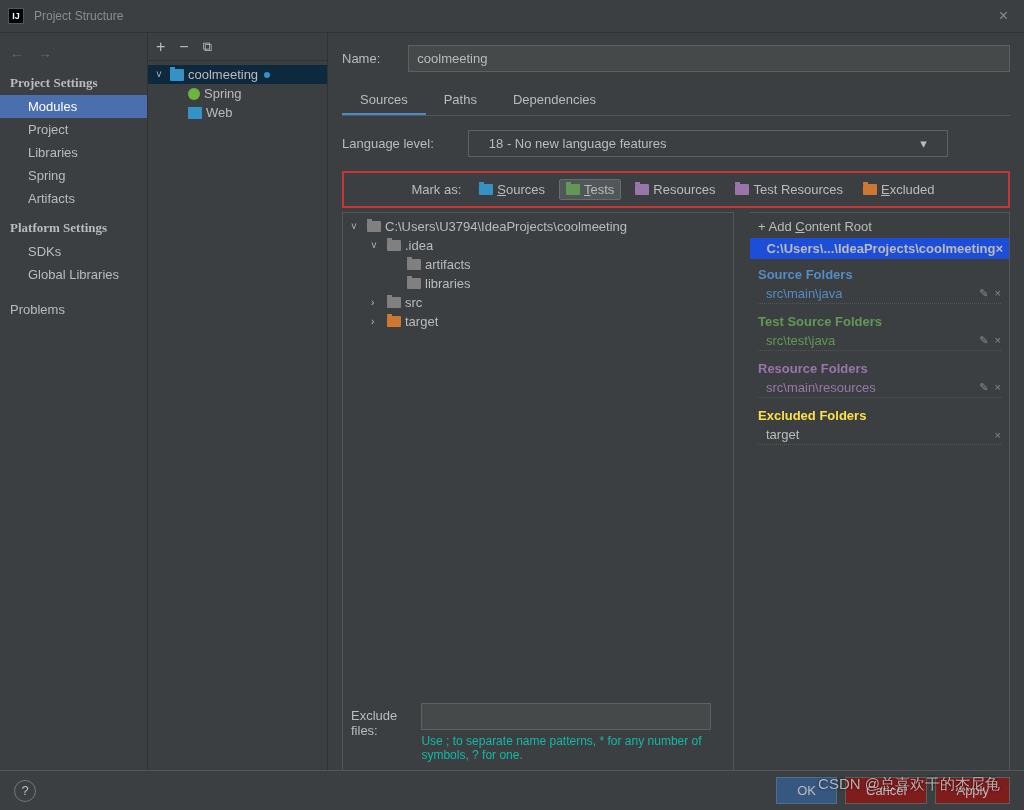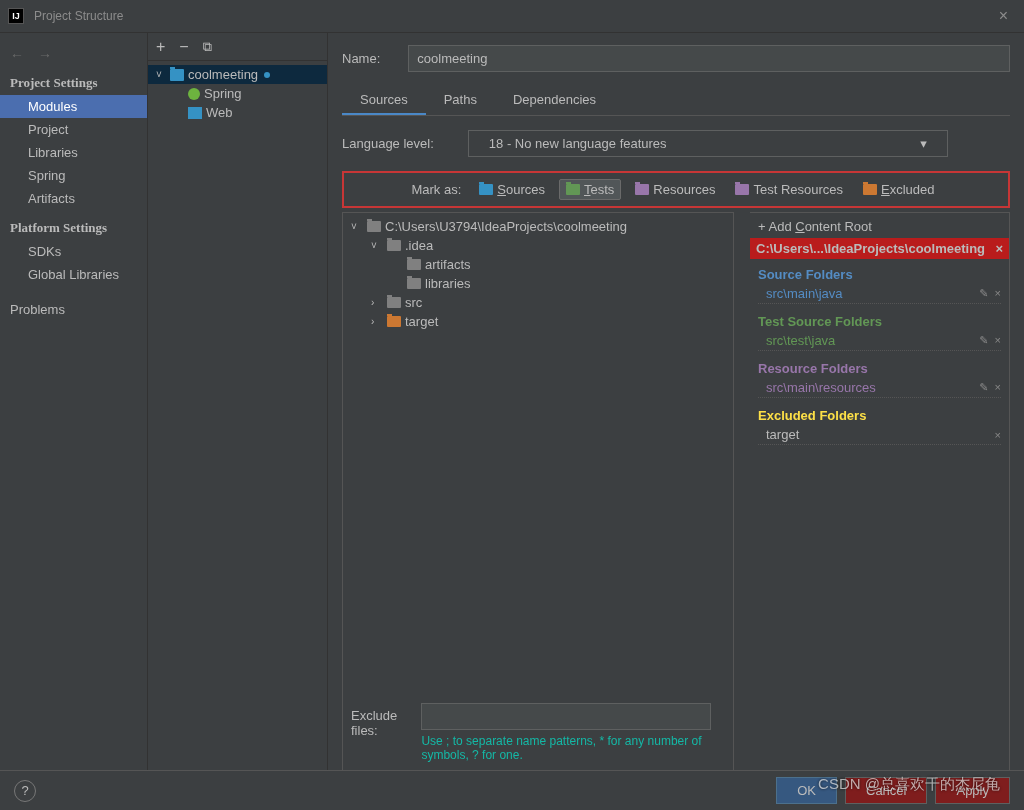--- a/index.html
+++ b/index.html
@@ -46,21 +46,21 @@
 .f-orange { background: #cc7832; }
 .f-gray { background: #808080; }
 .content-split { display: flex; flex: 1; gap: 0; }
 .tree-col { flex: 1; border: 1px solid #555; padding: 4px 0; position: relative; }
 .dir-row { display: flex; align-items: center; padding: 2px 8px; gap: 4px; }
 .dir-chev { width: 12px; color: #bbbbbb; font-size: 10px; }
 .indent1 { padding-left: 28px; }
 .indent2 { padding-left: 48px; }
 .roots-col { width: 260px; border-top: 1px solid #555; border-right: 1px solid #555; border-bottom: 1px solid #555; padding: 4px 8px; margin-left: 16px; }
 .add-root { color: #bbbbbb; padding: 2px 0; }
-.root-path { background: #b91c1c; padding: 3px 6px; margin: 2px -8px 6px -8px; font-weight: bold; color: #bbbbbb; display: flex; justify-content: space-between; }
+.root-path { background: #1d4ed8; padding: 3px 6px; margin: 2px -8px 6px -8px; font-weight: bold; color: #bbbbbb; display: flex; justify-content: flex-end; }
 .folder-section { margin-bottom: 8px; }
 .fs-title { font-weight: bold; padding: 2px 0; }
 .fs-blue { color: #548cc4; }
 .fs-green { color: #629755; }
 .fs-purple { color: #9876aa; }
 .fs-red { color: #fde047; }
 .fs-item { color: #bbbbbb; padding: 2px 0 2px 8px; display: flex; justify-content: space-between; align-items: center; border-bottom: 1px dotted #555; }
 .fs-icons { color: #888; font-size: 11px; display: flex; gap: 6px; }
 .exclude-row { display: flex; align-items: flex-start; gap: 10px; padding: 10px 0; }
 .exclude-input { width: 290px; background: #45494a; border: 1px solid #5e6060; padding: 5px; }

